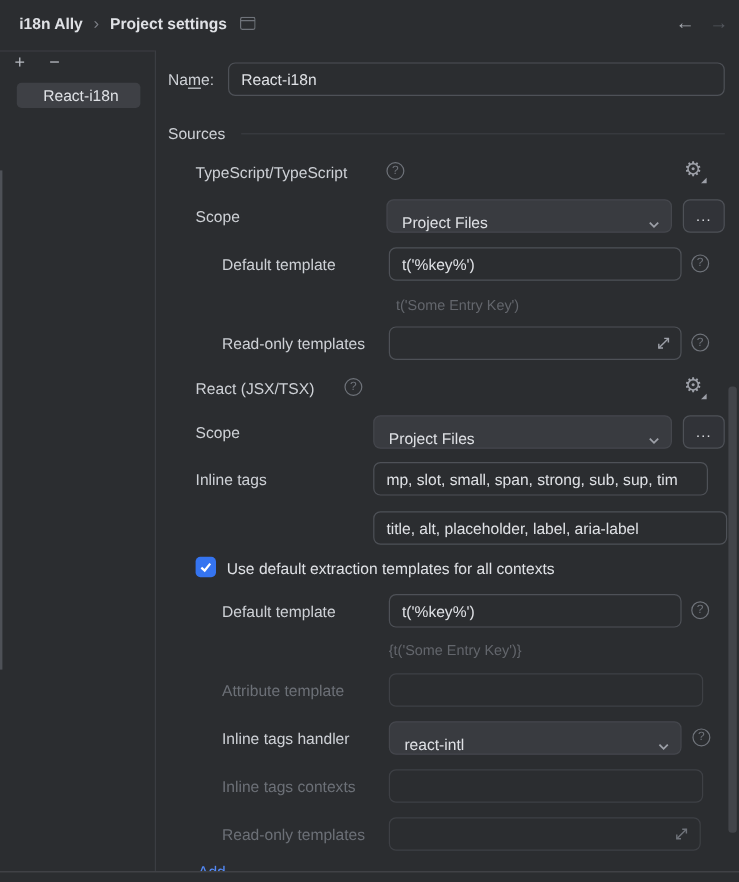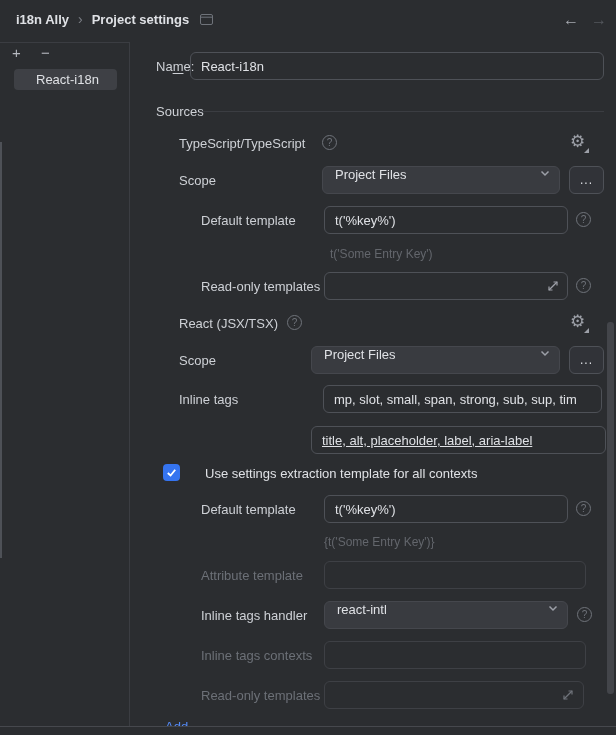--- a/index.html
+++ b/index.html
@@ -3,34 +3,34 @@
 <meta charset="utf-8">
 <style>
   * { margin:0; padding:0; box-sizing:border-box; }
   html,body { background:#1e1f22; }
   #app {
     position:relative; width:616px; height:735px; overflow:hidden;
     background:#2b2d30; color:#dfe1e5;
     font-family:"Liberation Sans","DejaVu Sans",sans-serif; font-size:13px;
   }
   .abs { position:absolute; }
-  .row-label { color:#ced1d6; white-space:nowrap;margin-left:16px; }
+  .row-label { color:#ced1d6; white-space:nowrap; }
   .row-label.dim { color:#6c7077; }
   .bold { font-weight:bold; }
   .crumb-sep { color:#7b7e85; font-size:14px; }
   .nav-arrow { font-size:16px; line-height:16px; }
   .input {
     height:28px; background:transparent; border:1px solid #4e5157;
     border-radius:6px; color:#dfe1e5; font:13px "Liberation Sans","DejaVu Sans",sans-serif;
     padding:0 10px; outline:none;
   }
   .input.dim { border-color:#3e4045; }
   .combo {
     height:28px; background:#393b40; border:1px solid #45474d; border-radius:6px;
-    display:flex; align-items:flex-start; padding:0 8px 0 12px; cursor:default;
+    display:flex; align-items:flex-end; padding:0 8px 0 12px; cursor:default;
   }
   .combo .combo-text { flex:1; color:#dfe1e5; white-space:nowrap; overflow:hidden; }
   .more-btn {
     height:28px; width:35px; background:#313338; border:1px solid #4e5157;
     border-radius:6px; display:flex; align-items:center; justify-content:center;
     color:#dfe1e5; letter-spacing:1px; font-size:12px; cursor:default;
   }
   .help {
     width:15px; height:15px; border:1px solid #6f737a; border-radius:50%;
     color:#6f737a; font-size:10px; line-height:13px; text-align:center; display:inline-block;
@@ -130,30 +130,30 @@
   <div class="abs row-label" style="left:163px; top:353px;">Scope</div>
   <div class="abs combo" style="left:311px; top:346px; width:249px;">
     <span class="combo-text">Project Files</span>
     <svg width="12" height="12" viewBox="0 0 12 12">
         <path d="M2.5 4.5 L6 8 L9.5 4.5" stroke="#9da0a8" stroke-width="1.5" fill="none"></path>
       </svg>
   </div>
   <div class="abs more-btn" style="left:569px; top:346px;">...</div>
 
   <div class="abs row-label" style="left:163px; top:392px;">Inline tags</div>
-  <input class="abs input" style="left: 311px; top: 385px; width: 279px; margin-left: 12px;" value="mp, slot, small, span, strong, sub, sup, tim">
+  <input class="abs input" style="left: 311px; top: 385px; width: 279px;" value="mp, slot, small, span, strong, sub, sup, tim">
 
-  <input class="abs input" style="left: 311px; top: 426px; width: 295px; text-decoration: underline;" value="title, alt, placeholder, label, aria-label">
+  <input class="abs input" style="left: 311px; top: 426px; width: 295px;" value="title, alt, placeholder, label, aria-label">
 
   <div class="abs checkbox" style="left:163px; top:464px;">
     <svg width="13" height="13" viewBox="0 0 14 14">
         <path d="M3 7.5 L6 10.2 L11 4" stroke="#ffffff" stroke-width="2" fill="none"></path>
       </svg>
   </div>
-  <div class="abs row-label" style="left:189px; top:466px; color:#dfe1e5;">Use settings extraction template for all contexts</div>
+  <div class="abs row-label" style="left:189px; top:466px; color:#dfe1e5;">Use default extraction templates for all contexts</div>
 
   <div class="abs row-label" style="left:185px; top:502px;">Default template</div>
   <input class="abs input" style="left: 324px; top: 495px; width: 244px;" value="t('%key%')">
   <span class="abs help" style="left:576px; top:501px;">?</span>
   <div class="abs hint" style="left:324px; top:535px;">{t('Some Entry Key')}</div>
 
   <div class="abs row-label dim" style="left:185px; top:568px;">Attribute template</div>
   <input class="abs input dim" style="left: 324px; top: 561px; width: 262px;" value="">
 
   <div class="abs row-label" style="left:185px; top:608px;">Inline tags handler</div>

